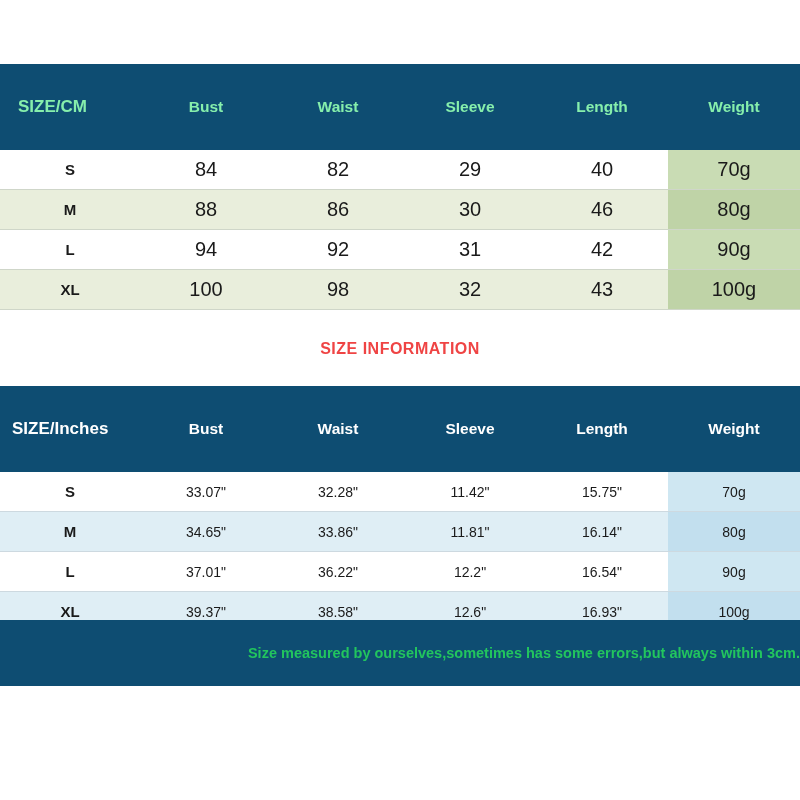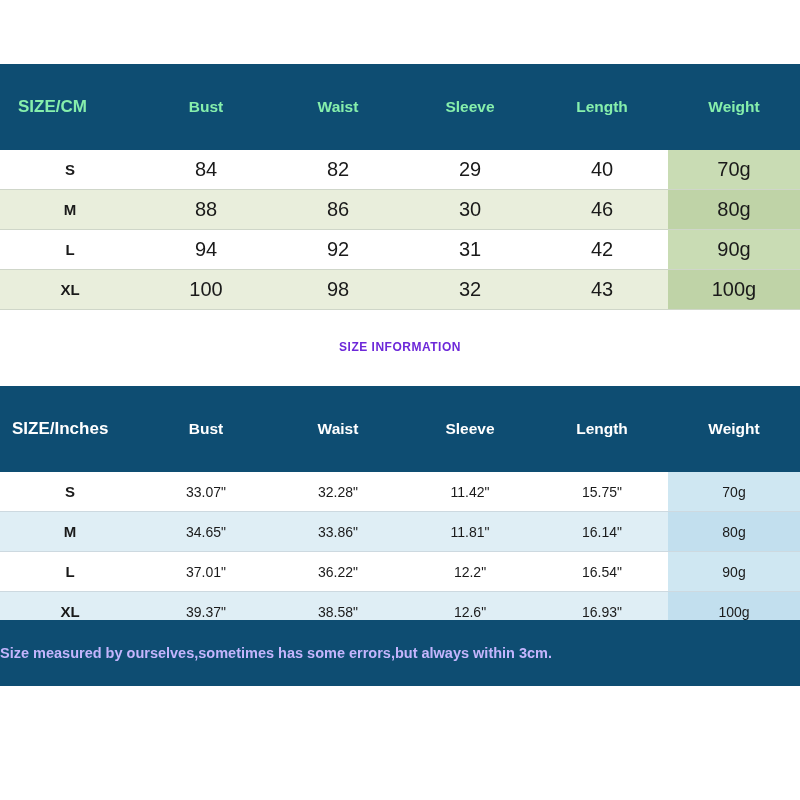--- a/index.html
+++ b/index.html
@@ -71,24 +71,24 @@
     background: #bfd3a7;
   }
 
   
   .section-title {
     position: absolute;
     left: 0;
     top: 340px;
     width: 800px;
     text-align: center;
-    font-size: 12px;
+    font-size: 16px;
     font-weight: bold;
     letter-spacing: 0.5px;
-    color: #6d28d9;
+    color: #ef4444;
   }
 
   
   .table-in {
     position: absolute;
     left: 0;
     top: 386px;
     width: 800px;
     border-collapse: collapse;
     table-layout: fixed;
@@ -135,24 +135,24 @@
   }
 
   
   .footer-note {
     position: absolute;
     left: 0;
     top: 620px;
     width: 800px;
     height: 66px;
     background: #0e4d72;
-    color: #c4b5fd;
+    color: #22c55e;
     display: flex;
     flex-direction: column;
-    align-items: flex-start;
+    align-items: flex-end;
     justify-content: center;
     gap: 3px;
   }
   .footer-note .line1 {
     font-size: 14.5px;
     font-weight: bold;
   }
   .footer-note .line2 {
     font-size: 13.5px;
     font-weight: bold;

